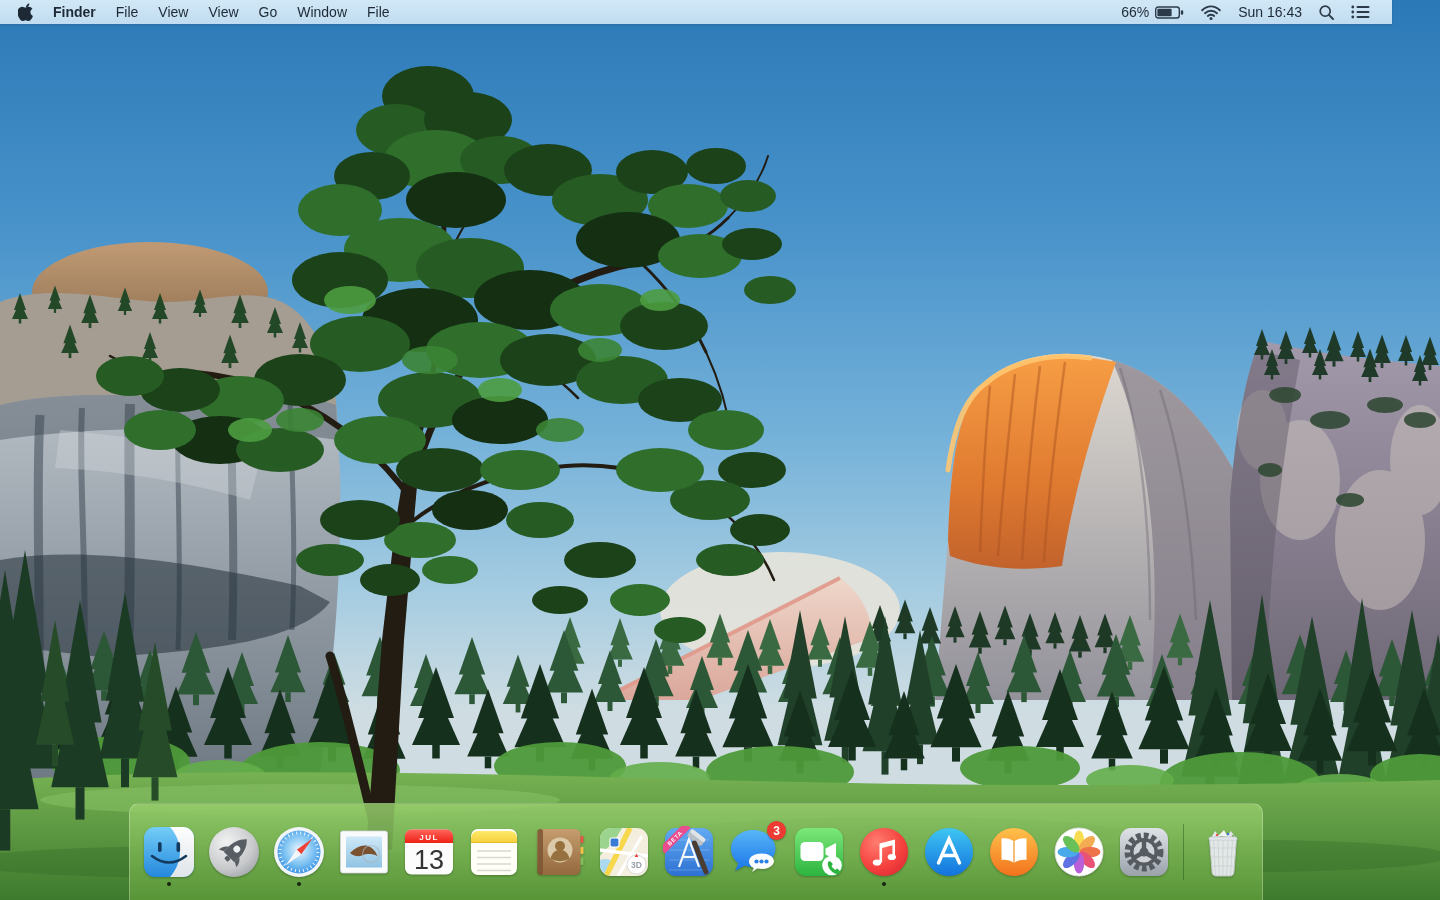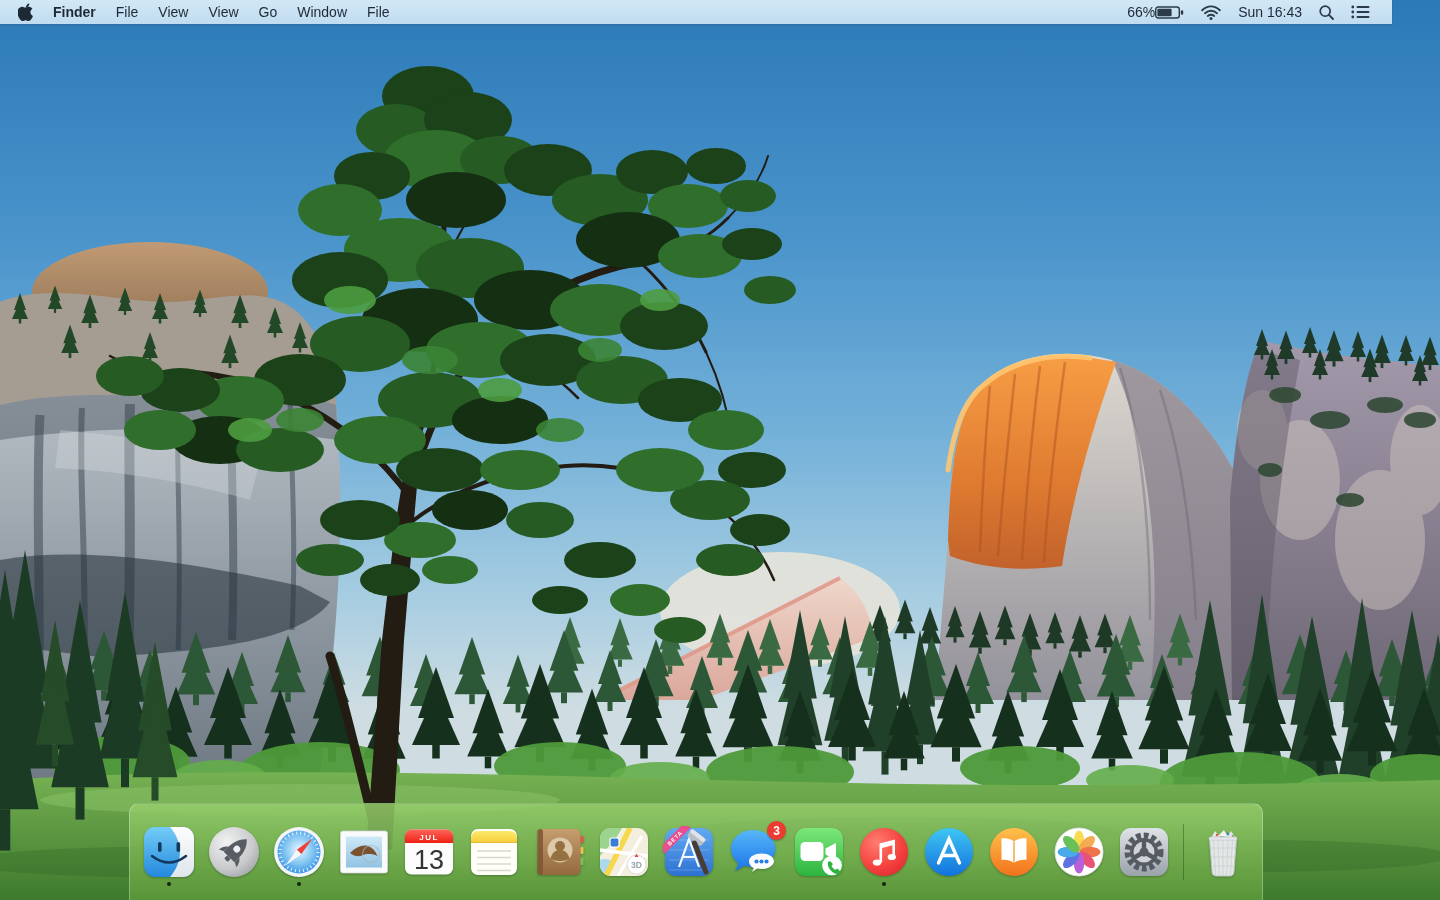--- a/index.html
+++ b/index.html
@@ -9,21 +9,21 @@
 
   
   .menubar{position:absolute;top:0;left:0;right:0;height:24px;
     background:linear-gradient(180deg,rgba(216,236,249,.96),rgba(199,224,242,.96));
     box-shadow:0 1px 2px rgba(30,60,90,.25);
     display:flex;align-items:center;padding:0 14px;color:#1d2a36;font-size:14px;z-index:20;}
   .apple-menu{display:flex;align-items:center;padding:0 10px 0 4px;height:24px;}
   .mi{padding:0 10px;line-height:24px;white-space:nowrap;}
   .mi.bold{font-weight:bold;}
   .mb-right{margin-left:auto;display:flex;align-items:center;gap:17px;padding-right:8px;}
-  .mb-status{display:flex;align-items:center;}
+  .mb-status{display:flex;align-items:center;gap:6px;}
   .mb-clock{white-space:nowrap;}
 
   
   .dock{position:absolute;bottom:0;left:50%;transform:translateX(-50%);
     height:72px;display:flex;align-items:center;gap:13px;padding:12px 13px;
     background:linear-gradient(180deg,rgba(150,205,108,.85),rgba(92,153,58,.88));
     border:1px solid rgba(255,255,255,.28);border-bottom:none;
     border-radius:10px 10px 0 0;z-index:20;}
   .dock-item{width:52px;height:52px;position:relative;flex:0 0 auto;}
   .dock-item svg{display:block;filter:drop-shadow(0 1px 1px rgba(0,0,0,.25));}

